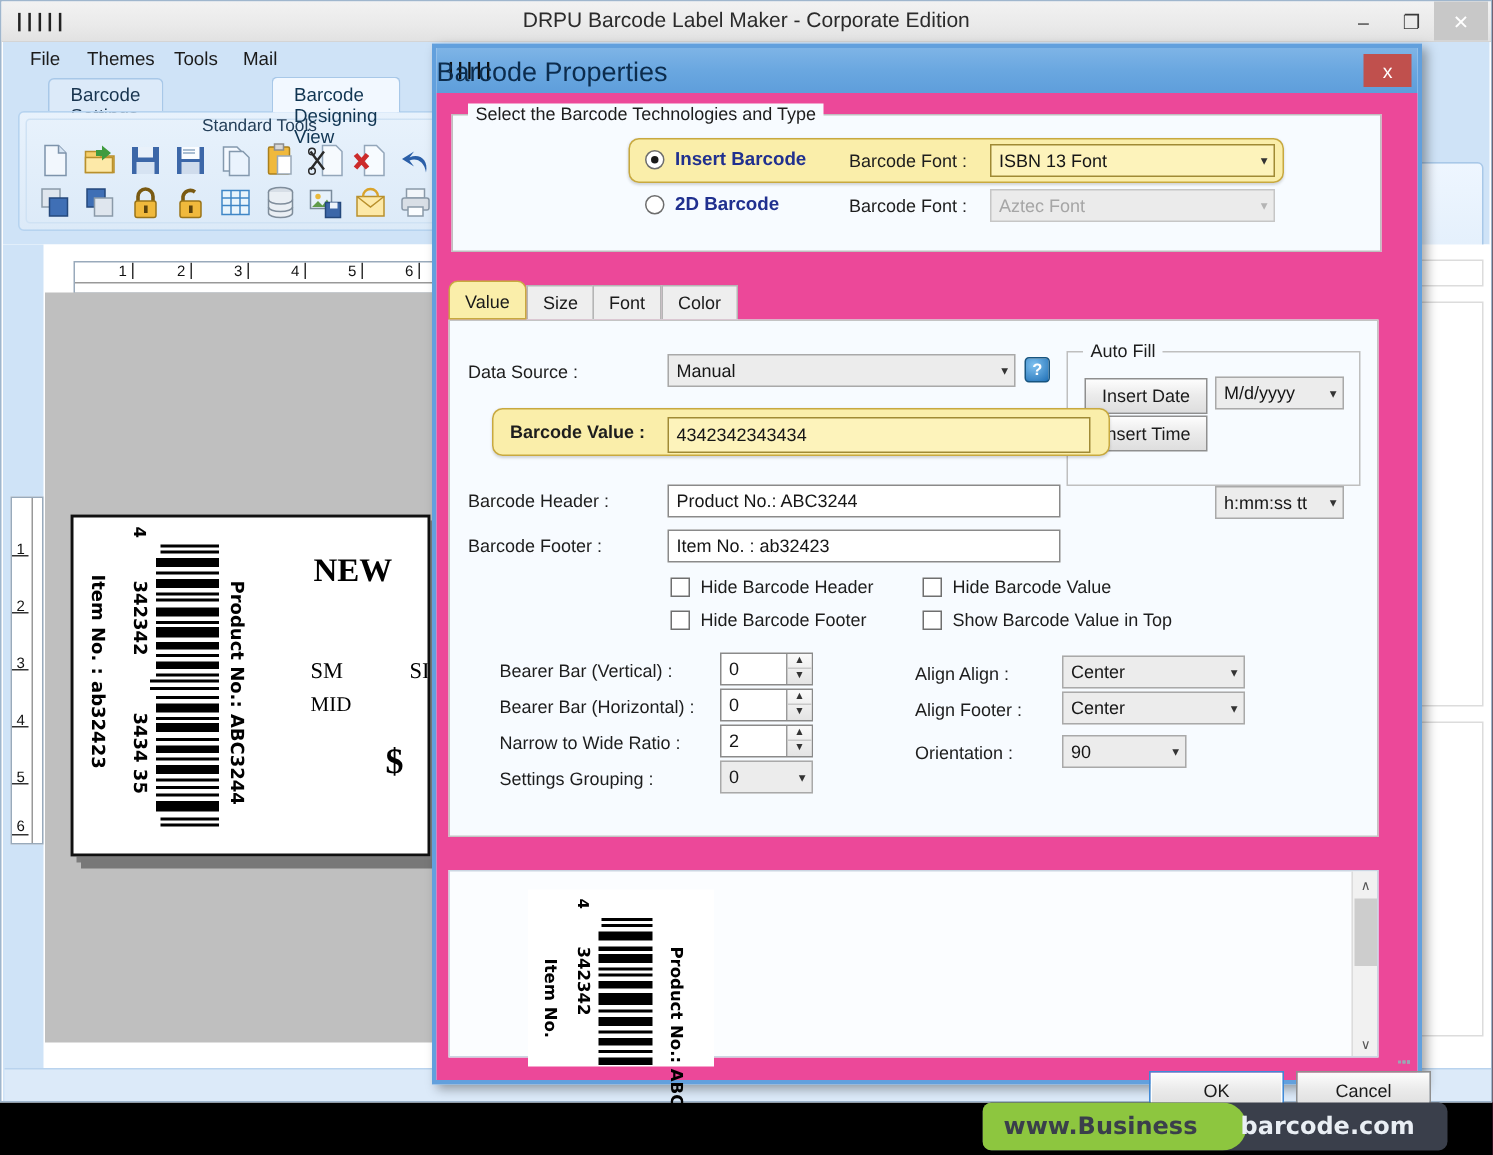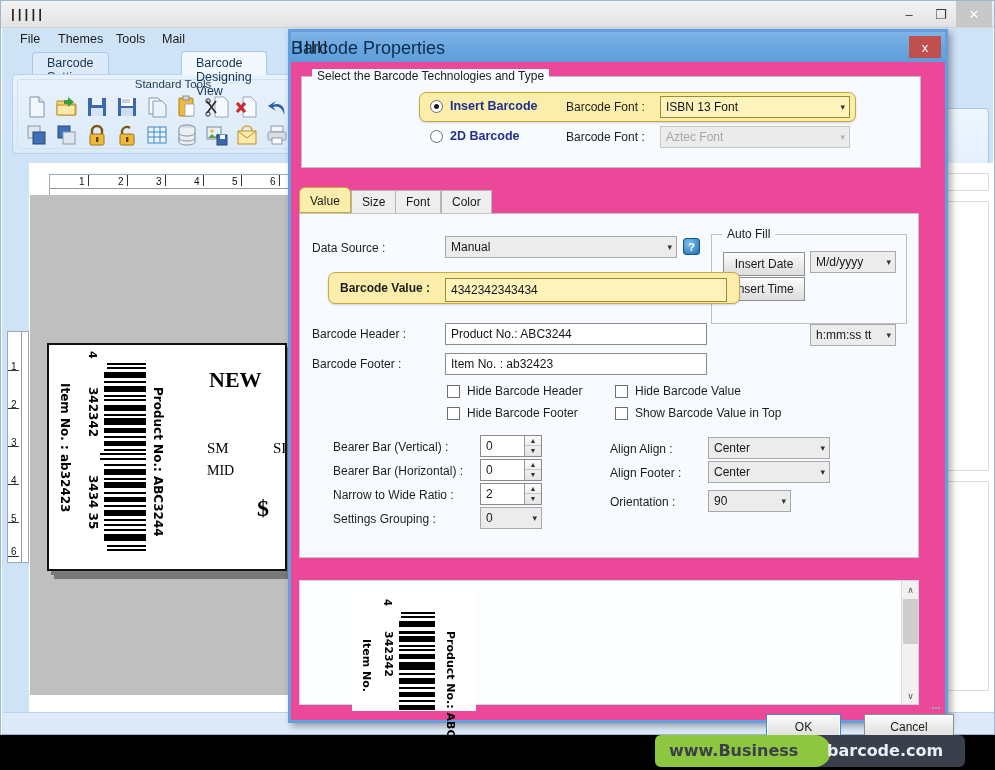--- a/index.html
+++ b/index.html
@@ -311,20 +311,21 @@
 </style>
 </head>
 <body>
 
 <div id="root">
 
   <div class="app-window">
 
     <div class="app-titlebar">
       <span class="app-barcode-glyph">|||||</span>
+      <div class="app-title">DRPU Barcode Label Maker - Corporate Edition</div>
       <div class="win-btn win-min">–</div>
       <div class="win-btn win-max">❐</div>
       <div class="win-btn win-close">✕</div>
     </div>
 
     <div class="menubar">
       <div class="menu-item" style="left:18px">File</div>
       <div class="menu-item" style="left:56px">Themes</div>
       <div class="menu-item" style="left:114px">Tools</div>
       <div class="menu-item" style="left:160px">Mail</div>
@@ -745,21 +746,21 @@
           </div>
         </div>
 
         <div class="scroll-track">
           <div class="scroll-arrow" style="top:0;">∧</div>
           <div class="scroll-thumb"></div>
           <div class="scroll-arrow" style="bottom:0;">∨</div>
         </div>
       </div>
 
-      <div class="btn primary" style="left:475px; top:652px; width:75px; height:25px;">OK</div>
+      <div class="btn primary" style="left:475px; top:652px; width:90px; height:25px;">OK</div>
       <div class="btn" style="left:573px; top:652px; width:90px; height:25px;">Cancel</div>
 
       <div class="resize-grip">
         <i style="left:7px;top:0"></i>
           <i style="left:4px;top:3"></i>
           <i style="left:7px;top:3"></i>
         <i style="left:1px;top:6"></i>
           <i style="left:4px;top:6"></i>
           <i style="left:7px;top:6"></i>
       </div>

